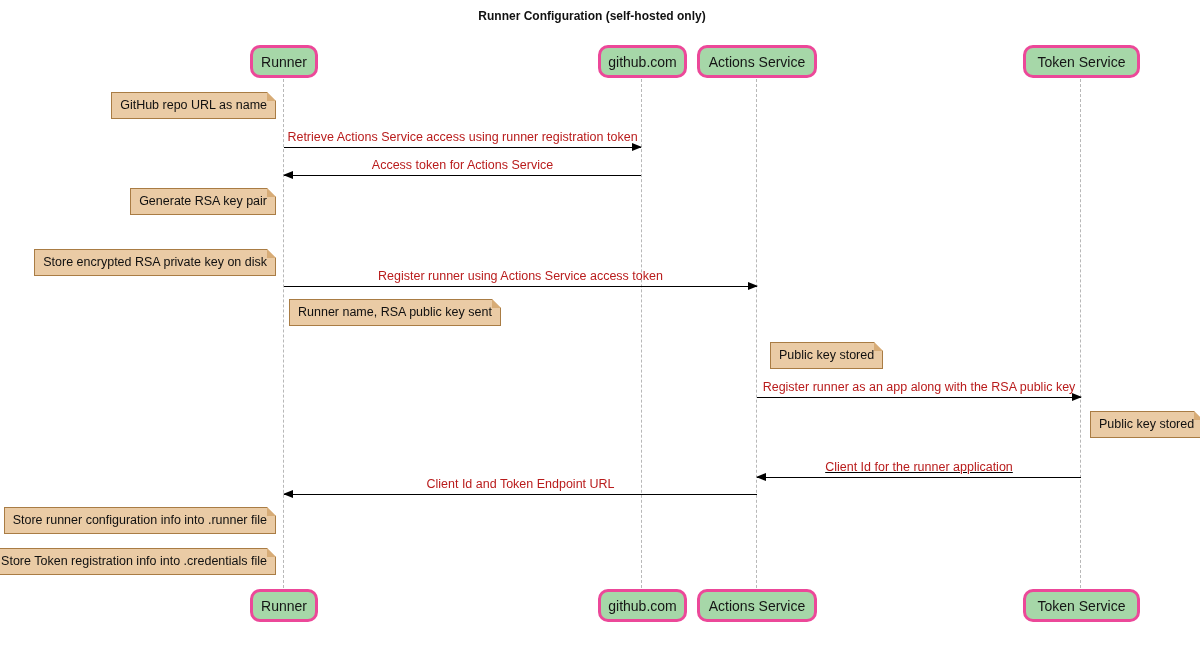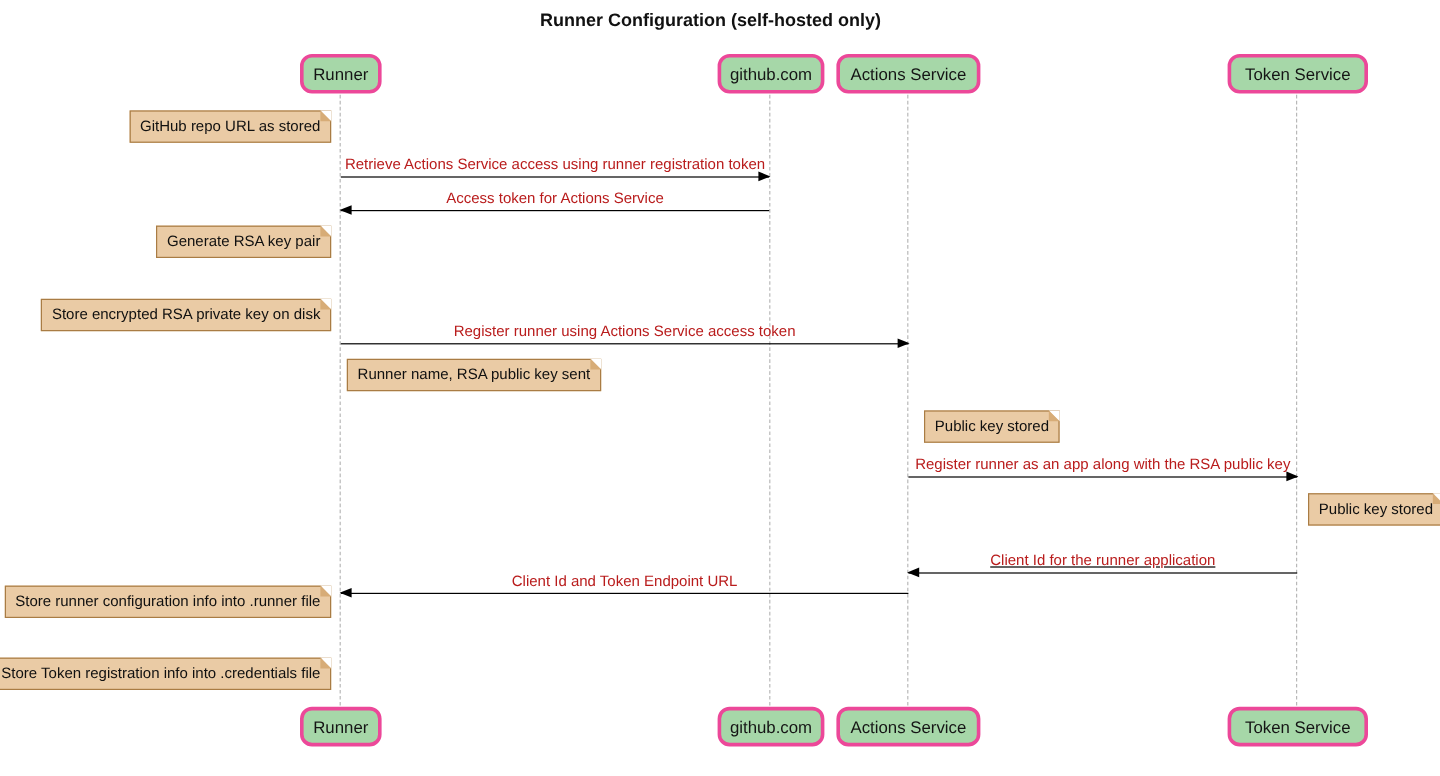--- a/index.html
+++ b/index.html
@@ -4,21 +4,21 @@
 <style>
   html,body { margin:0; padding:0; background:#ffffff; }
   .diagram {
     position:relative; width:1200px; height:647px;
     background:#ffffff; overflow:hidden;
     font-family:"Liberation Sans", sans-serif;
     color:#000;
   }
   .title {
     position:absolute; left:0; right:16px; top:9px;
-    text-align:center; font-size:15px; font-weight:bold; color:#111;
+    text-align:center; font-size:12px; font-weight:bold; color:#111;
   }
   .participant {
     position:absolute; height:33px;
     background:#a6d7a8; border:3px solid #ec4899; border-radius:10px;
     display:flex; align-items:center; justify-content:center;
     font-size:14px; color:#151515;
     box-sizing:border-box;
   }
   .lifeline {
     position:absolute; width:0; border-left:1px dashed #b8b8b8;
@@ -133,22 +133,22 @@
       </div>
   </div>
 
   <div class="message dir-left" style="left:284px; top:477px; width:473px;">
     <div class="msg-label">Client Id and Token Endpoint URL</div>
     <div class="msg-line">
         <span class="arrowhead"></span>
       </div>
   </div>
 
-  <div class="note" style="right:924px; top:92px;">GitHub repo URL as stored</div>
+  <div class="note" style="right:924px; top:92px;">GitHub repo URL as name</div>
   <div class="note" style="right:924px; top:188px;text-align:right;">Generate RSA key pair</div>
   <div class="note" style="right:924px; top:229px;margin-top:20px;">Store encrypted RSA private key on disk</div>
   <div class="note" style="left:289px; top:299px;">Runner name, RSA public key sent</div>
   <div class="note" style="left:770px; top:342px;">Public key stored</div>
   <div class="note" style="left:1090px; top:411px;">Public key stored</div>
-  <div class="note" style="right:924px; top:488px;">Store runner configuration info into .runner file</div>
+  <div class="note" style="right:924px; top:507px;">Store runner configuration info into .runner file</div>
   <div class="note" style="right:924px; top:548px;">Store Token registration info into .credentials file</div>
 
 </div>
 
 </body></html>

